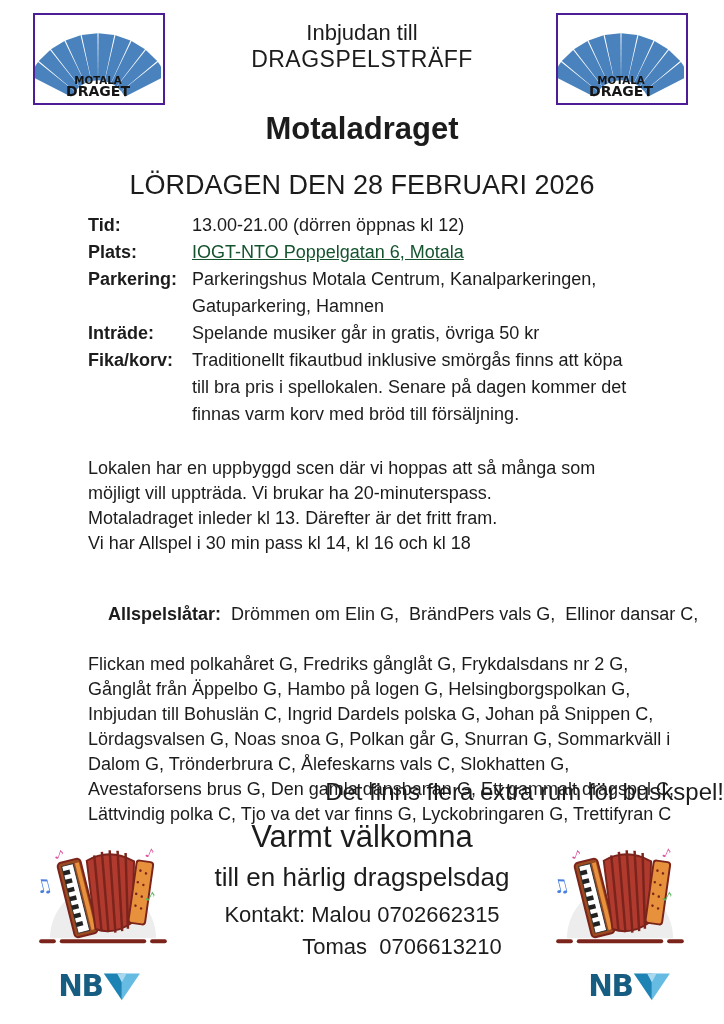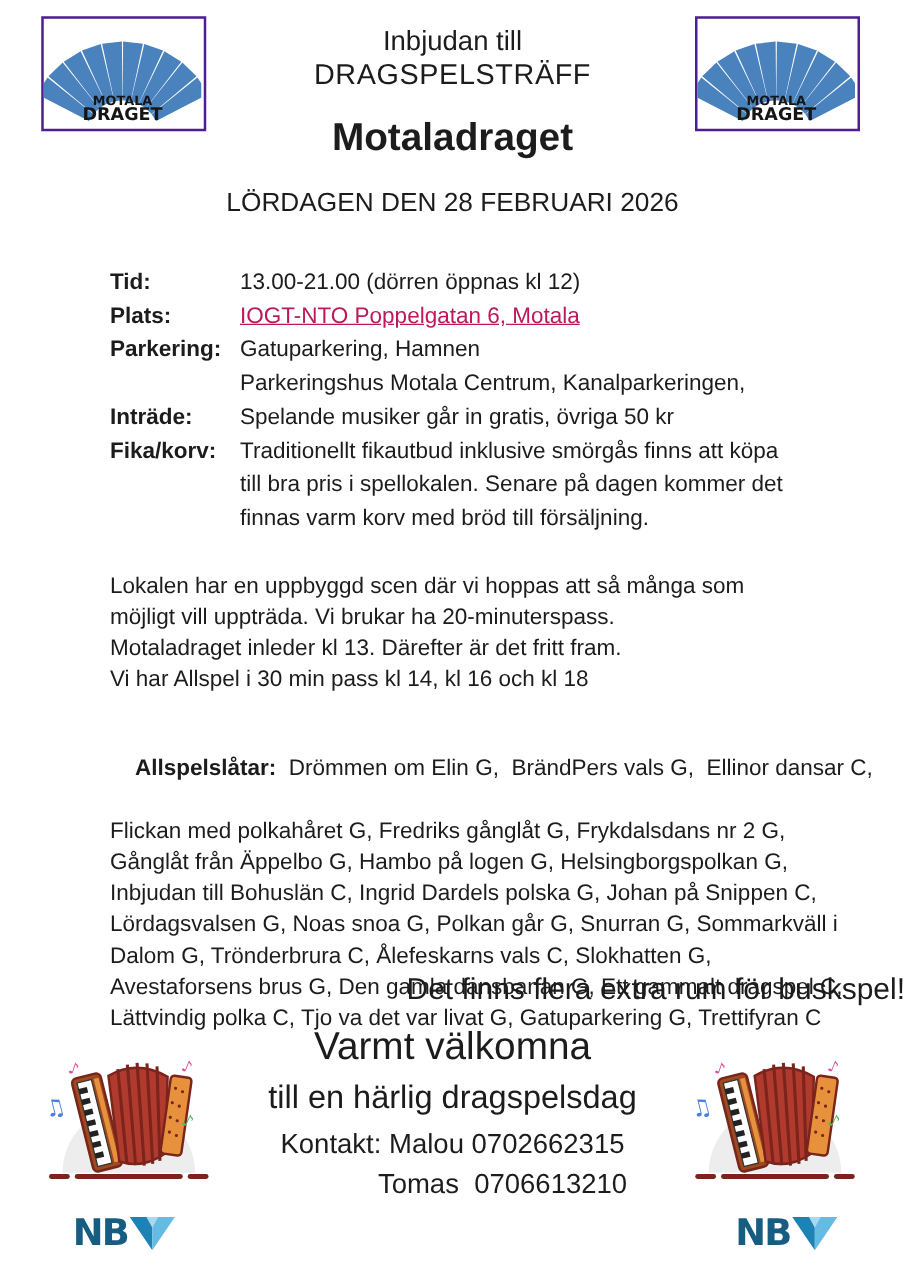--- a/index.html
+++ b/index.html
@@ -9,33 +9,33 @@
   }
   .abs{position:absolute;}
   .centerblock{left:0;right:0;text-align:center;}
   .line{white-space:pre;}
   .b{font-weight:bold;}
 
   
   #header{top:0;}
   .h-line1{font-size:22px;margin-top:20px;}
   .h-line2{font-size:23px;letter-spacing:.5px;}
-  .h-title{font-size:31px;font-weight:bold;margin-top:19px;}
-  .h-date{font-size:21px;margin-top:23px;}
+  .h-title{font-size:31px;font-weight:bold;margin-top:38px;}
+  .h-date{font-size:27px;margin-top:23px;}
 
   
   .logo-box{width:128px;height:88px;border:2px solid #4c1d95;background:#fff;}
   #logo-left{top:13px;left:33px;}
   #logo-right{top:13px;left:556px;}
 
   
   #info{top:212px;left:88px;font-size:18px;line-height:27px;}
   .info-grid{display:grid;grid-template-columns:104px auto;}
   .ilabel{font-weight:bold;}
-  a.place-link{color:#be185d;}
+  a.place-link{color:#14532d;}
 
   
   #about{top:456px;left:88px;font-size:18px;line-height:25px;}
   #allspel{top:577px;left:88px;font-size:18px;line-height:25px;}
 
   
   #footer{top:778px;}
   .f-busk{font-size:24px;text-align:right;}
   .f-welcome{font-size:31px;margin-top:13px;}
   .f-sub{font-size:26px;margin-top:7px;}
@@ -101,22 +101,22 @@
 <div class="abs" id="info">
   <div class="info-grid">
     <div class="ilabel line">Tid:</div>
     <div class="line">13.00-21.00 (dörren öppnas kl 12)</div>
 
     <div class="ilabel line">Plats:</div>
     <div class="line"><a href="#" class="place-link">IOGT-NTO Poppelgatan 6, Motala</a></div>
 
     <div class="ilabel line">Parkering:</div>
     <div>
+      <div class="line">Parkeringshus Motala Centrum, Kanalparkeringen,</div>
       <div class="line">Gatuparkering, Hamnen</div>
-      <div class="line">Parkeringshus Motala Centrum, Kanalparkeringen,</div>
     </div>
 
     <div class="ilabel line">Inträde:</div>
     <div class="line">Spelande musiker går in gratis, övriga 50 kr</div>
 
     <div class="ilabel line">Fika/korv:</div>
     <div>
       <div class="line">Traditionellt fikautbud inklusive smörgås finns att köpa</div>
       <div class="line">till bra pris i spellokalen. Senare på dagen kommer det</div>
       <div class="line">finnas varm korv med bröd till försäljning.</div>
@@ -134,21 +134,21 @@
 <div class="abs" id="allspel">
   <div class="line">
     <span class="b">Allspelslåtar:</span><span>  Drömmen om Elin G,  BrändPers vals G,  Ellinor dansar C,</span>
   </div>
   <div class="line">Flickan med polkahåret G, Fredriks gånglåt G, Frykdalsdans nr 2 G,</div>
   <div class="line">Gånglåt från Äppelbo G, Hambo på logen G, Helsingborgspolkan G,</div>
   <div class="line">Inbjudan till Bohuslän C, Ingrid Dardels polska G, Johan på Snippen C,</div>
   <div class="line">Lördagsvalsen G, Noas snoa G, Polkan går G, Snurran G, Sommarkväll i</div>
   <div class="line">Dalom G, Trönderbrura C, Ålefeskarns vals C, Slokhatten G,</div>
   <div class="line">Avestaforsens brus G, Den gamla dansbanan G, Ett gammalt dragspel C,</div>
-  <div class="line">Lättvindig polka C, Tjo va det var livat G, Gatuparkering G, Trettifyran C</div>
+  <div class="line">Lättvindig polka C, Tjo va det var finns G, Lyckobringaren G, Trettifyran C</div>
 </div>
 
 <div class="abs centerblock" id="footer">
   <div class="f-busk line">Det finns flera extra rum för buskspel!</div>
   <div class="f-welcome line">Varmt välkomna</div>
   <div class="f-sub line">till en härlig dragspelsdag</div>
   <div class="f-c1 line">Kontakt: Malou 0702662315</div>
   <div class="f-c2 line">Tomas  0706613210</div>
 </div>
 

